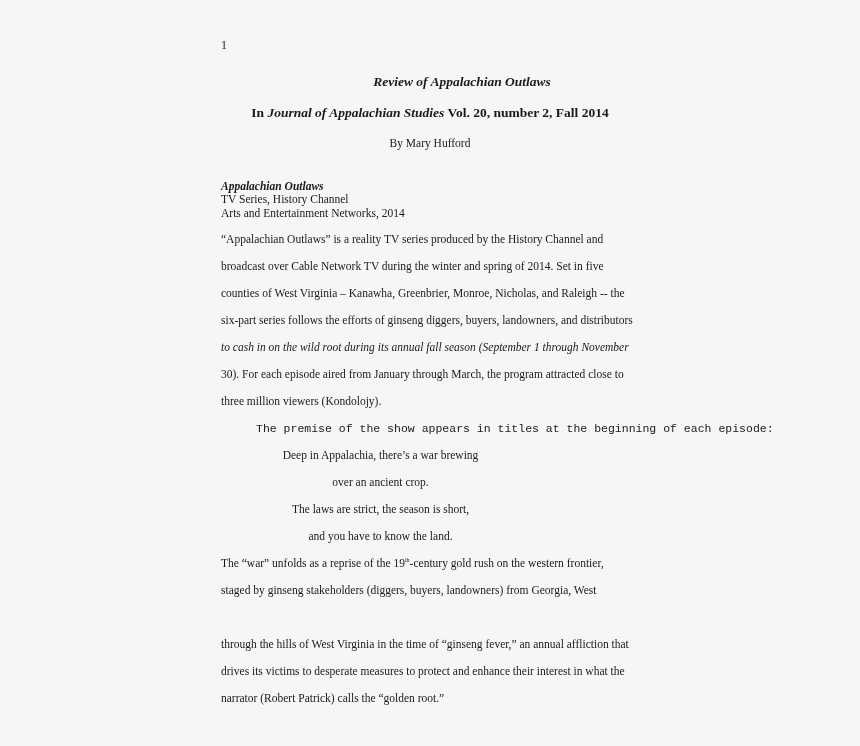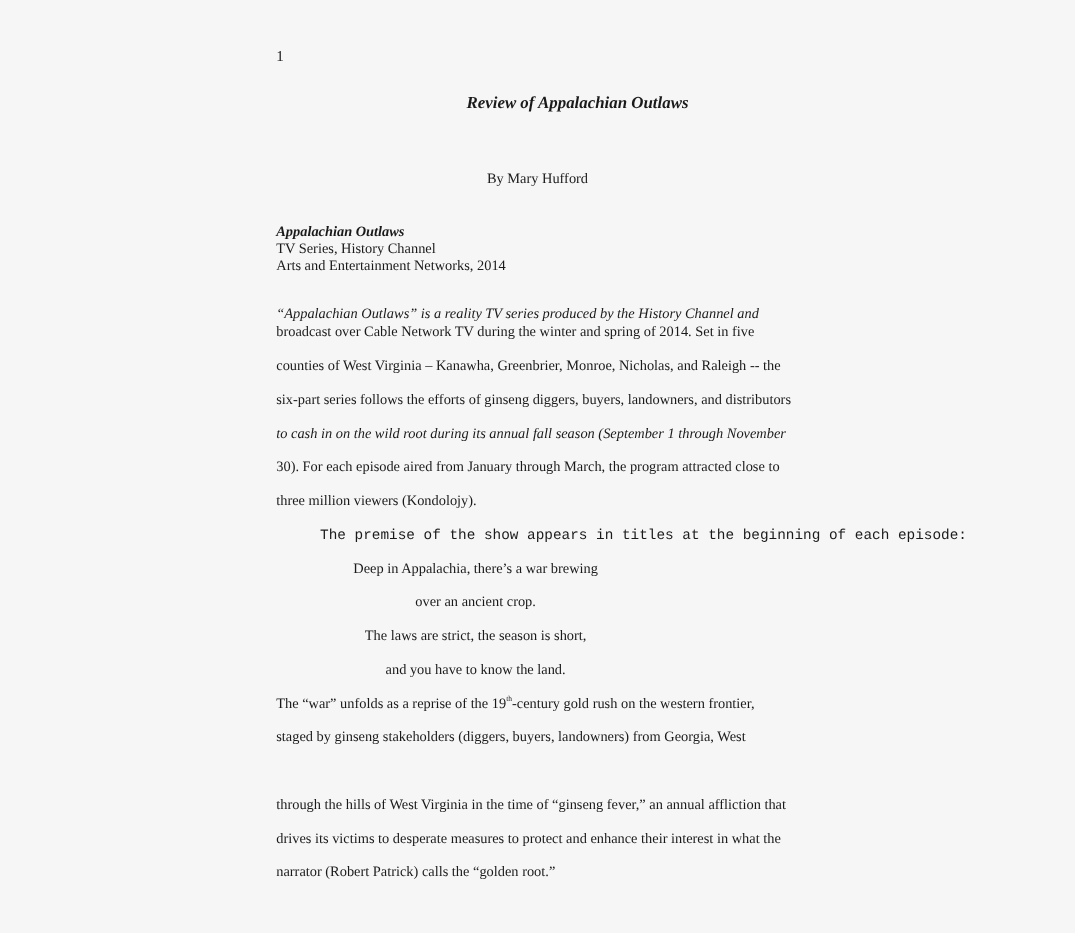--- a/index.html
+++ b/index.html
@@ -46,28 +46,31 @@
   </style>
 </head>
 <body>
 
 <div class="page">
 
   <div class="abs page-num">1</div>
 
   <div class="abs title">Review of Appalachian Outlaws</div>
 
+  <div class="abs subtitle">
+    <span>In </span><span class="it">Journal of Appalachian Studies</span><span> Vol. 20, number 2, Fall 2014</span>
+  </div>
 
   <div class="abs byline">By Mary Hufford</div>
 
   <div class="abs meta bi" style="top:180px;">Appalachian Outlaws</div>
   <div class="abs meta" style="top:193px;">TV Series, History Channel</div>
   <div class="abs meta" style="top:207px;">Arts and Entertainment Networks, 2014</div>
 
-  <div class="abs line" style="top:245px;font-style:italic;">“Appalachian Outlaws” is a reality TV series produced by the History Channel and</div>
+  <div class="abs line" style="top:233px;">“Appalachian Outlaws” is a reality TV series produced by the History Channel and</div>
   <div class="abs line" style="top:260px;">broadcast over Cable Network TV during the winter and spring of 2014.  Set in five</div>
   <div class="abs line" style="top:287px;">counties of West Virginia – Kanawha, Greenbrier, Monroe, Nicholas, and Raleigh -- the</div>
   <div class="abs line" style="top:314px;">six-part series follows the efforts of ginseng diggers, buyers, landowners, and distributors</div>
   <div class="abs line" style="top:341px;font-style:italic;">to cash in on the wild root during its annual fall season (September 1 through November</div>
   <div class="abs line" style="top:368px;">30).  For each episode aired from January through March, the program attracted close to</div>
   <div class="abs line" style="top:395px;">three million viewers (Kondolojy).</div>
 
   <div class="abs line indent" style="top:422px;">The premise of the show appears in titles at the beginning of each episode:</div>
 
   <div class="abs center-line" style="top:449px; padding-left:0;">Deep in Appalachia, there’s a war brewing</div>

